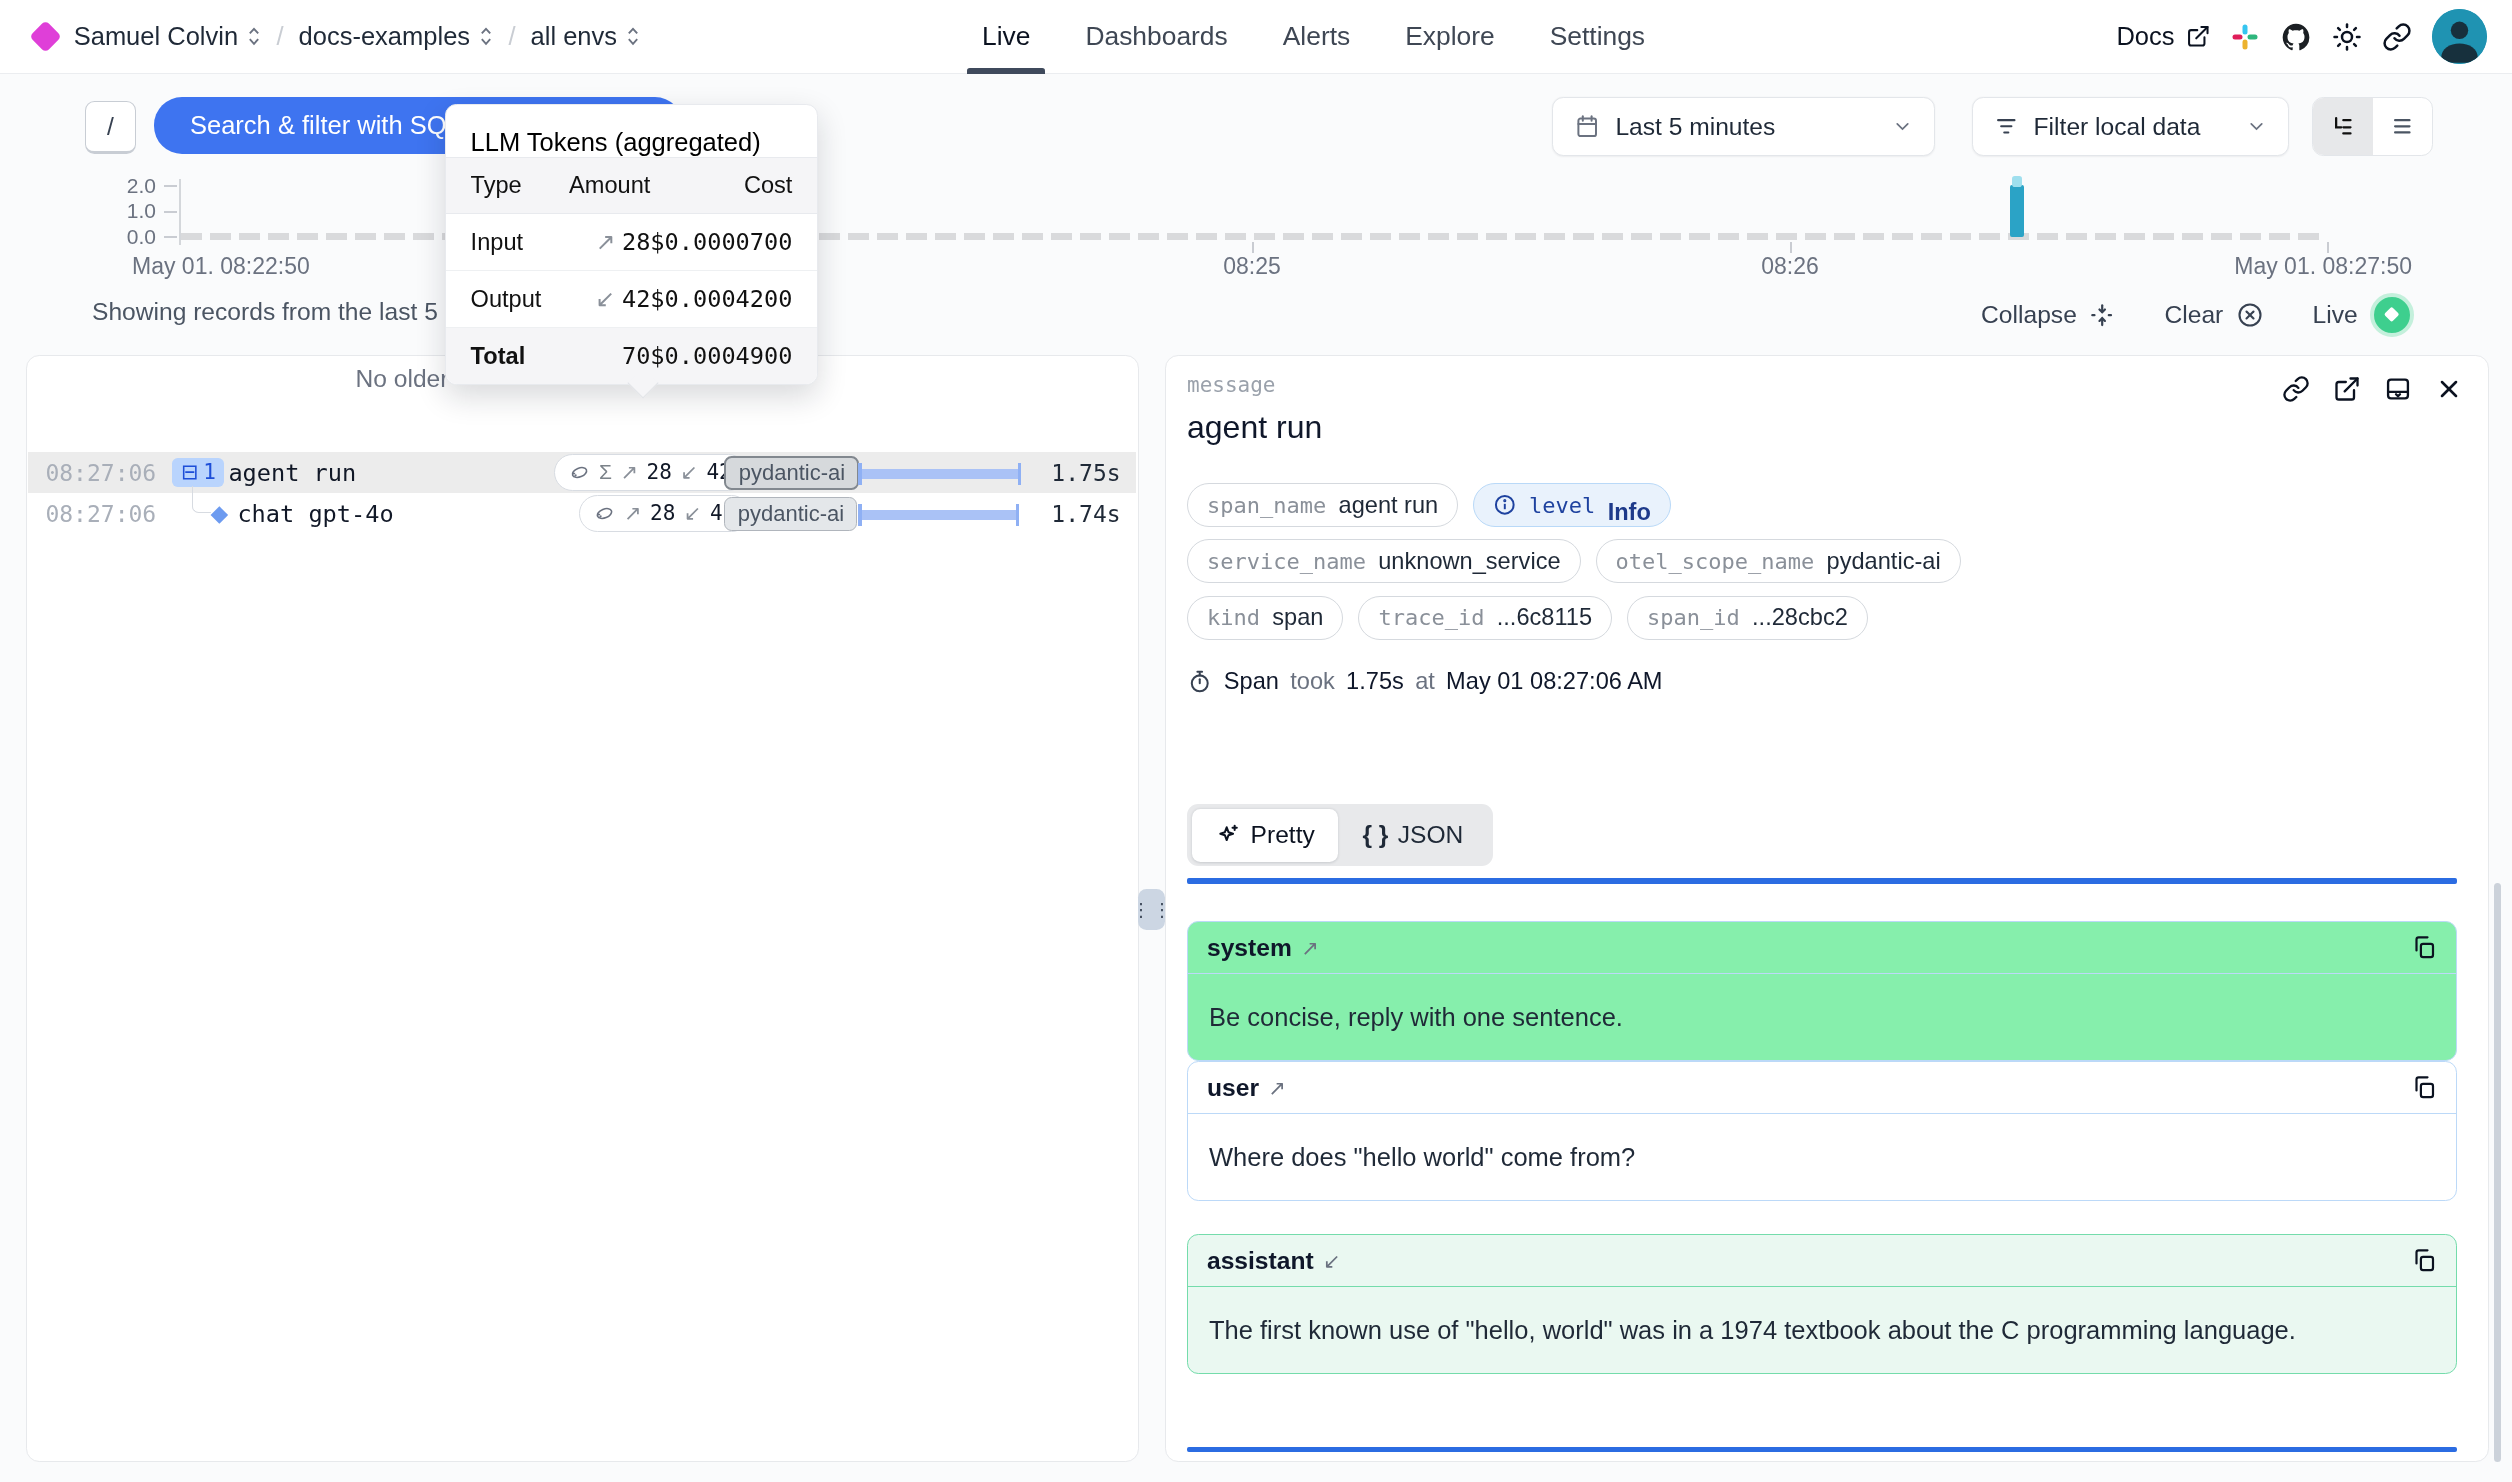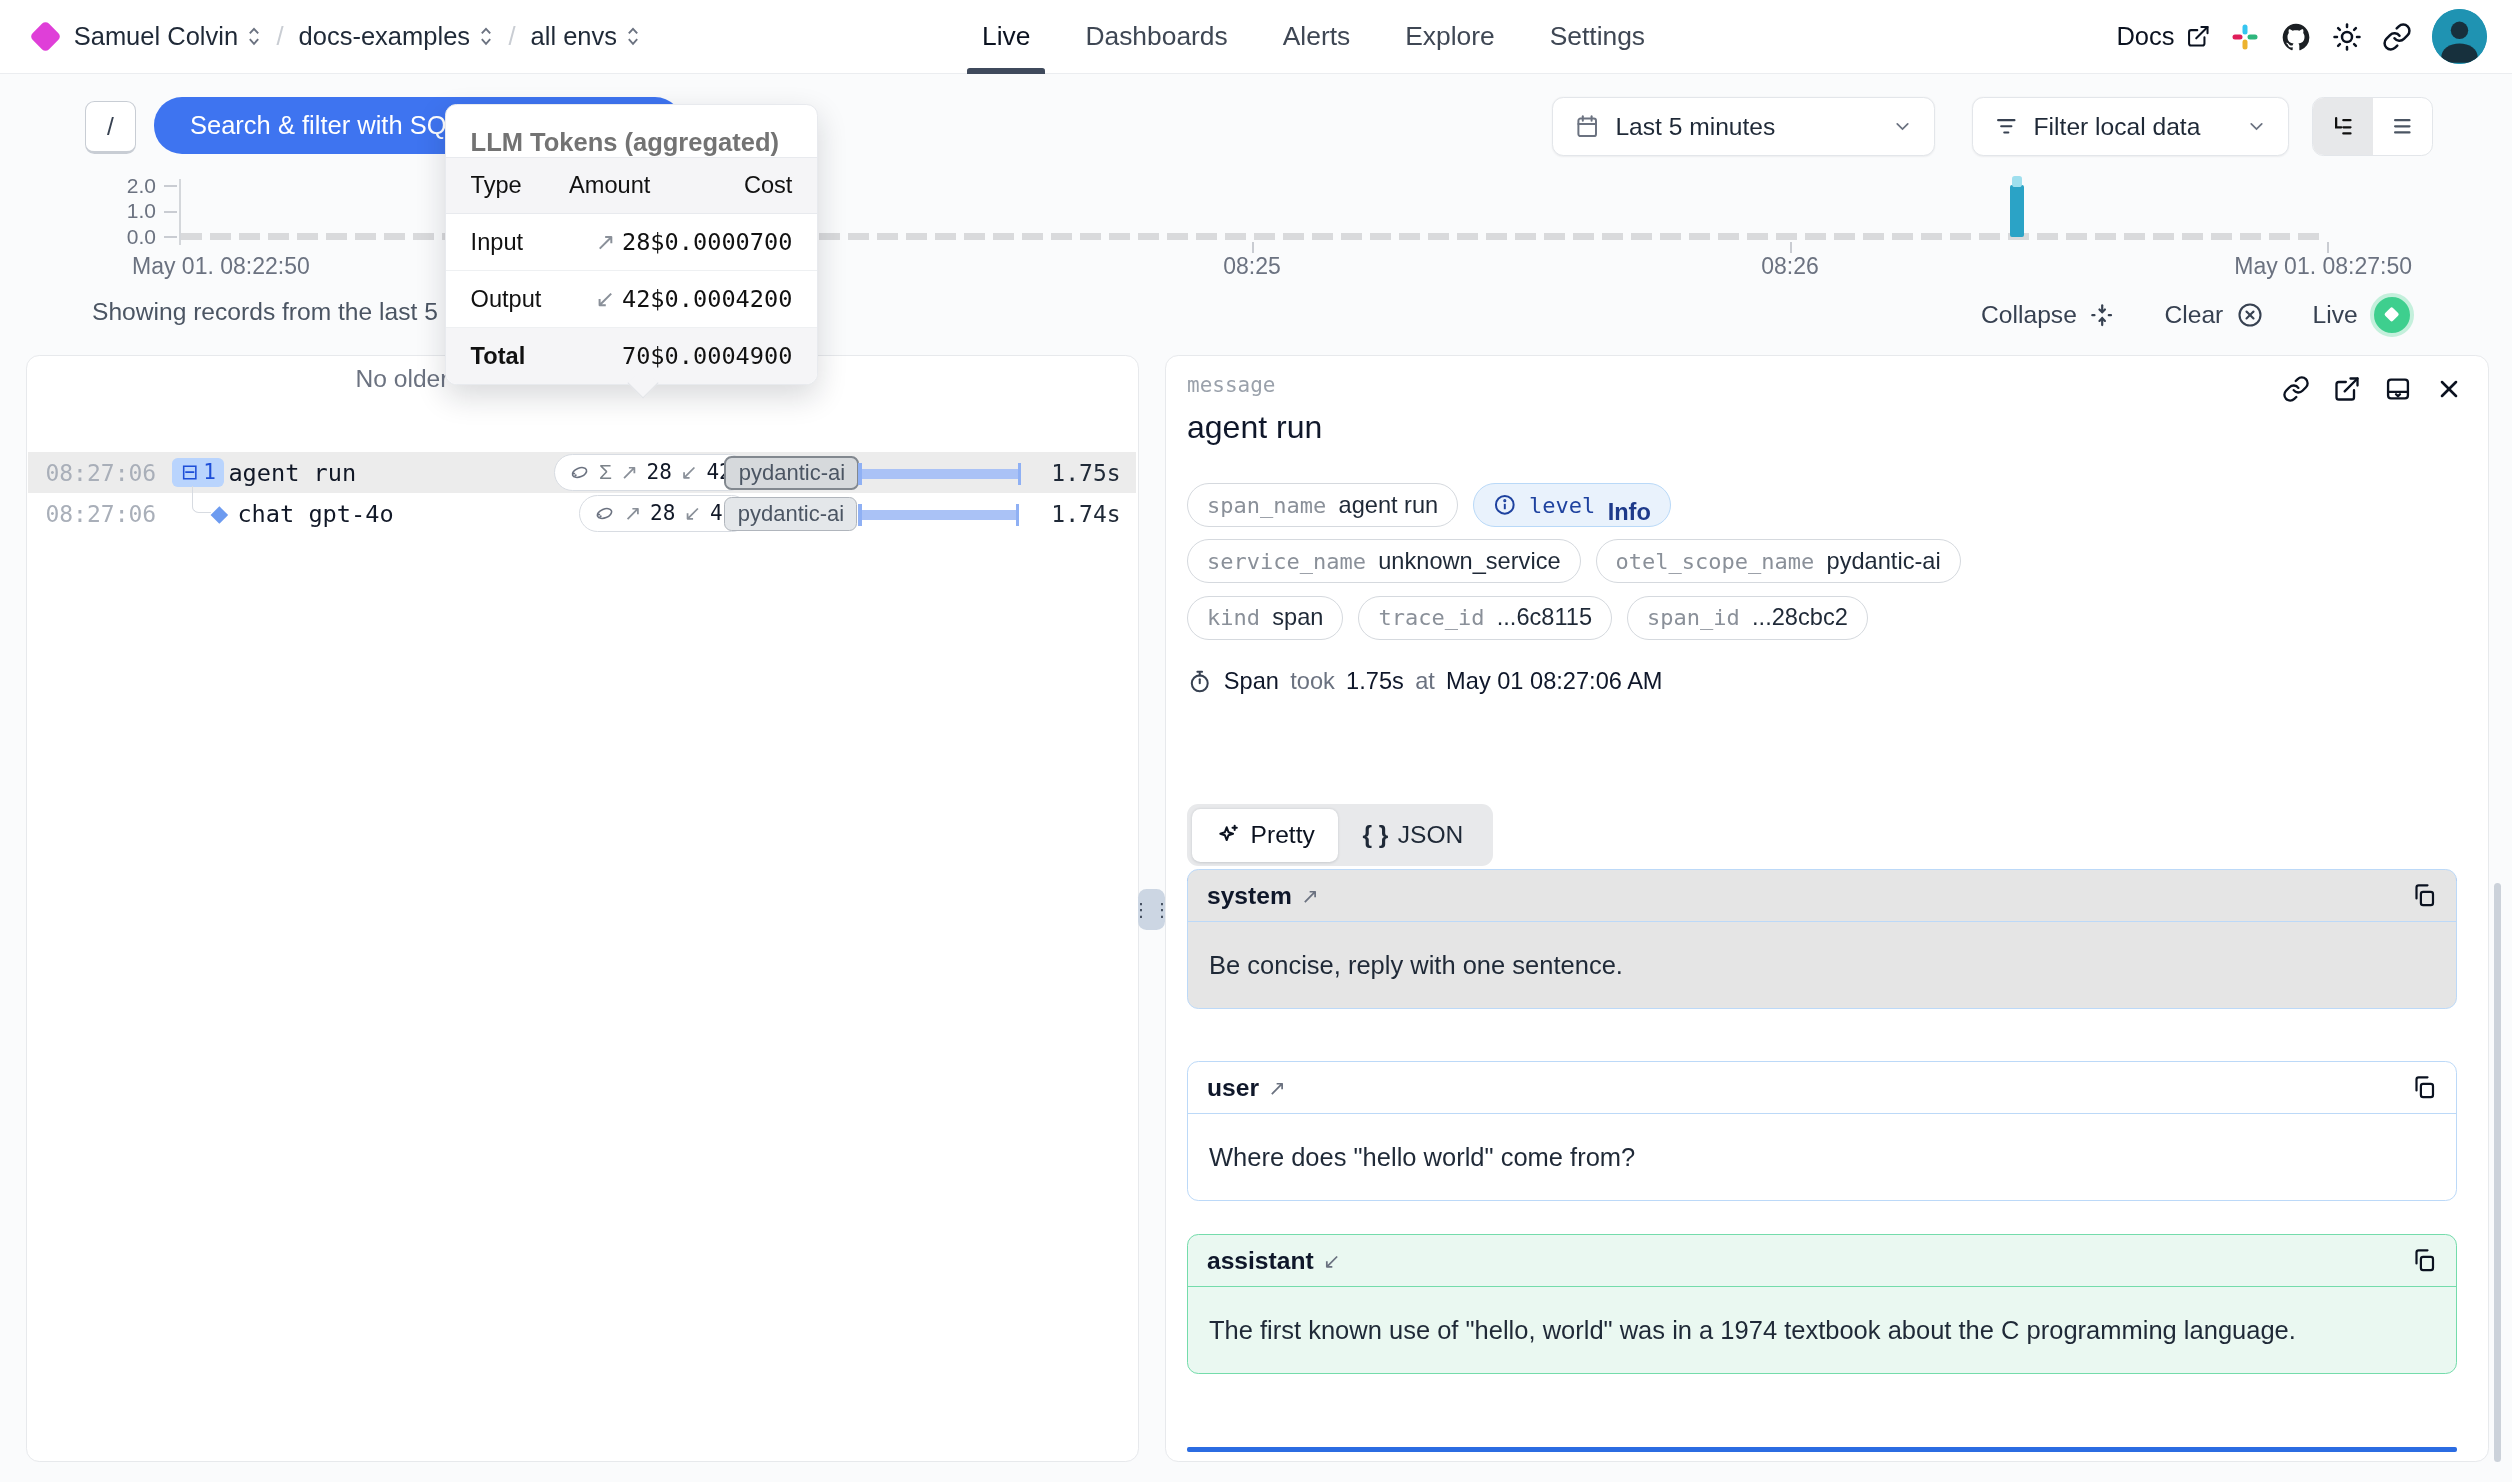--- a/index.html
+++ b/index.html
@@ -101,33 +101,33 @@
   .braces{font-weight:700;}
   .rule{position:absolute;left:21px;width:1270px;height:5.7px;background:#2b6ce2;border-radius:1.9px;}
   .rule.top{top:522px;}
   .rule.bottom{top:1091px;height:4.7px;}
   .msg-card{position:absolute;left:21px;width:1270px;border-radius:11.3px;border:1.9px solid;box-sizing:border-box;overflow:hidden;}
   .msg-head{height:51px;display:flex;align-items:center;padding:0 19px;border-bottom:1.9px solid;gap:9.4px;}
   .msg-role{font-size:24.6px;font-weight:600;color:#0f172a;}
   .msg-arrow{font-size:21px;color:#6b7280;}
   .msg-copy{margin-left:auto;cursor:pointer;}
   .msg-body{padding:24.6px 21px;font-size:25.5px;color:#1f2937;line-height:1.45;}
-  .card-system{top:513px;background:#e5e5e5;border-color:#bcd9f8;}
+  .card-system{top:565px;background:#86efac;border-color:#bcd9f8;}
   .card-system .msg-head{border-color:#bcd9f8;}
   .card-user{top:705px;background:#fff;border-color:#bcd9f8;}
   .card-user .msg-head{border-color:#bcd9f8;}
   .card-assistant{top:878px;background:#eaf8f1;border-color:#74dcab;}
   .card-assistant .msg-head{border-color:#74dcab;}
 
   .handle{position:absolute;left:1138px;top:889px;width:27px;height:41px;background:#ccd6e3;border-radius:8.5px;z-index:15;display:flex;align-items:center;justify-content:center;gap:2.8px;color:#3f4a5a;font-size:18px;cursor:col-resize;}
   .v-scroll{position:absolute;left:2494px;top:883px;width:6.6px;height:579px;background:#ccd2da;border-radius:3.8px;z-index:6;cursor:pointer;}
 
   
   .tooltip{position:absolute;left:445px;top:104px;width:371px;background:#fff;border:0.9px solid #e8eaee;border-radius:11.3px;box-shadow:0 11.3px 30px rgba(16,24,40,.16);z-index:60;}
-  .tt-title{padding:23px 24.6px 0;font-size:25.5px;font-weight:700;color:#737373;}
+  .tt-title{padding:23px 24.6px 0;font-size:25.5px;font-weight:400;color:#000000;}
   .tt-model{padding:17px 24.6px 21px;display:flex;gap:13.2px;align-items:center;font-size:23.6px;color:#1f2937;}
   .tt-chip{font-family:"DejaVu Sans Mono",monospace;font-size:23.6px;background:#f1f2f4;padding:3.8px 9.4px;border-radius:3.8px;color:#1f2937;}
   .tt-body{border-bottom-left-radius:11.3px;border-bottom-right-radius:11.3px;overflow:hidden;}
   .tt-table{width:100%;border-collapse:collapse;}
   .tt-table th{background:#f5f5f7;border-top:0.9px solid #e8eaee;border-bottom:0.9px solid #e8eaee;font-size:23.6px;font-weight:500;color:#111;padding:14px 0;text-align:right;}
   .tt-table th:first-child{text-align:left;padding-left:24.6px;}
   .tt-table th:last-child{padding-right:24.6px;}
   .tt-table td{font-size:23.6px;color:#111;padding:14px 0;border-bottom:0.9px solid #eef0f2;text-align:right;}
   .tt-table td:first-child{text-align:left;padding-left:24.6px;}
   .tt-table td:last-child{padding-right:24.6px;}

